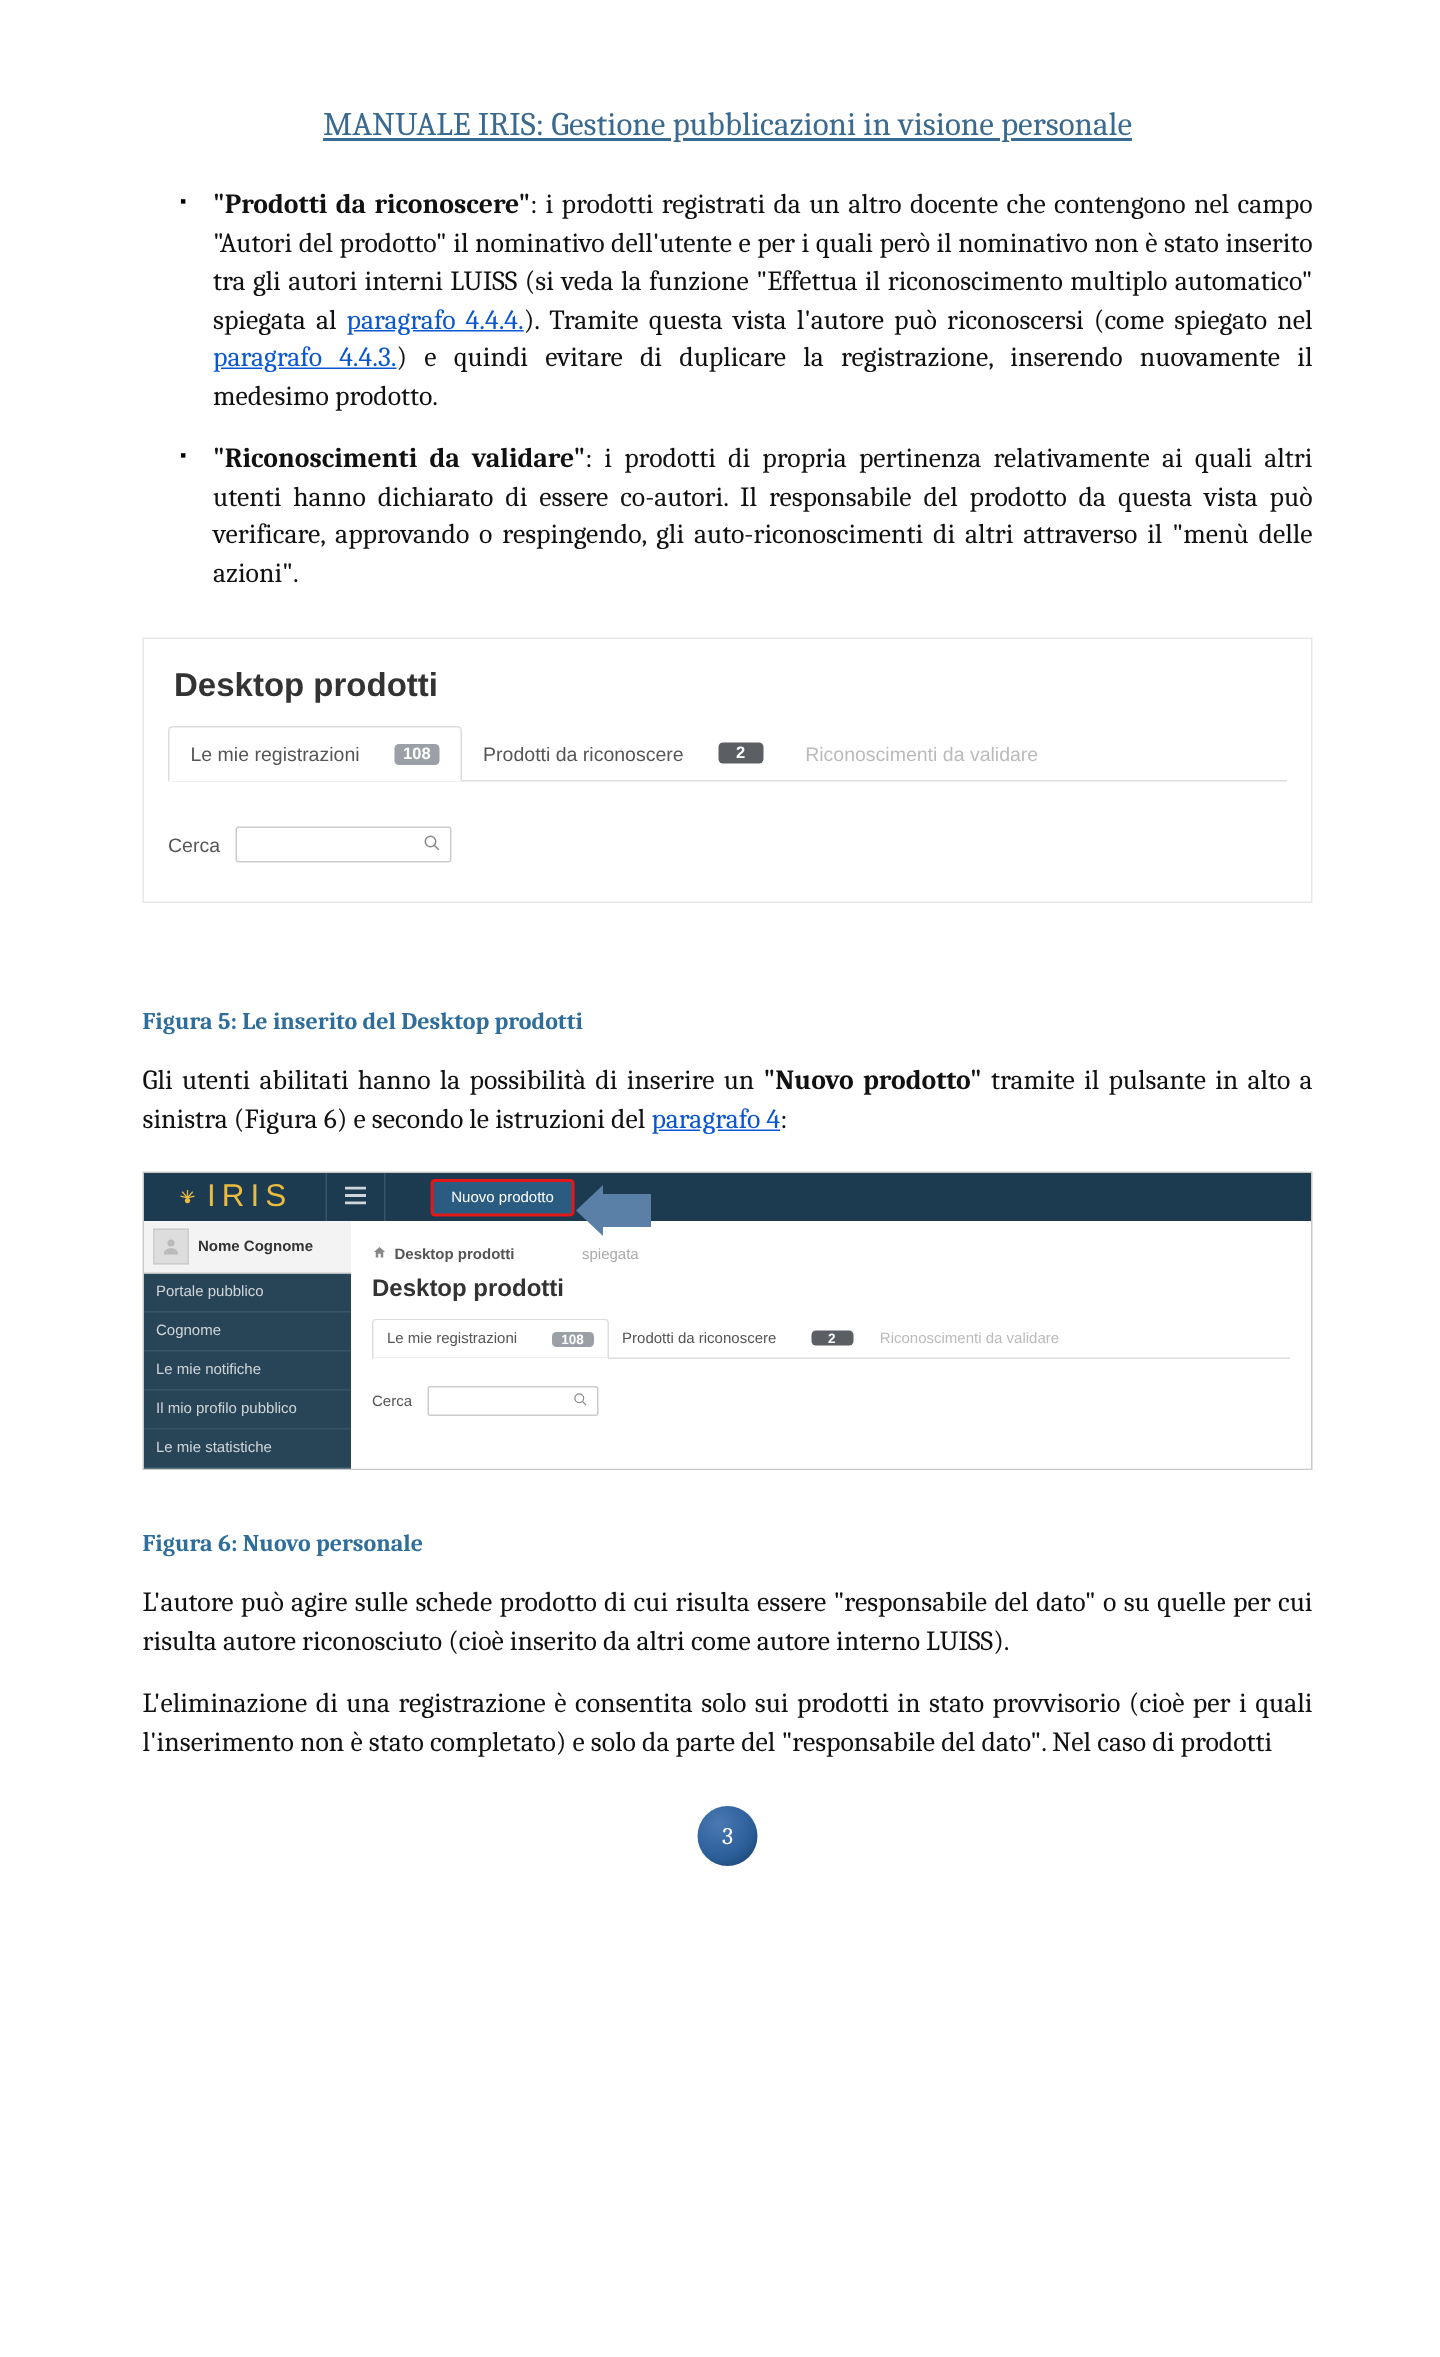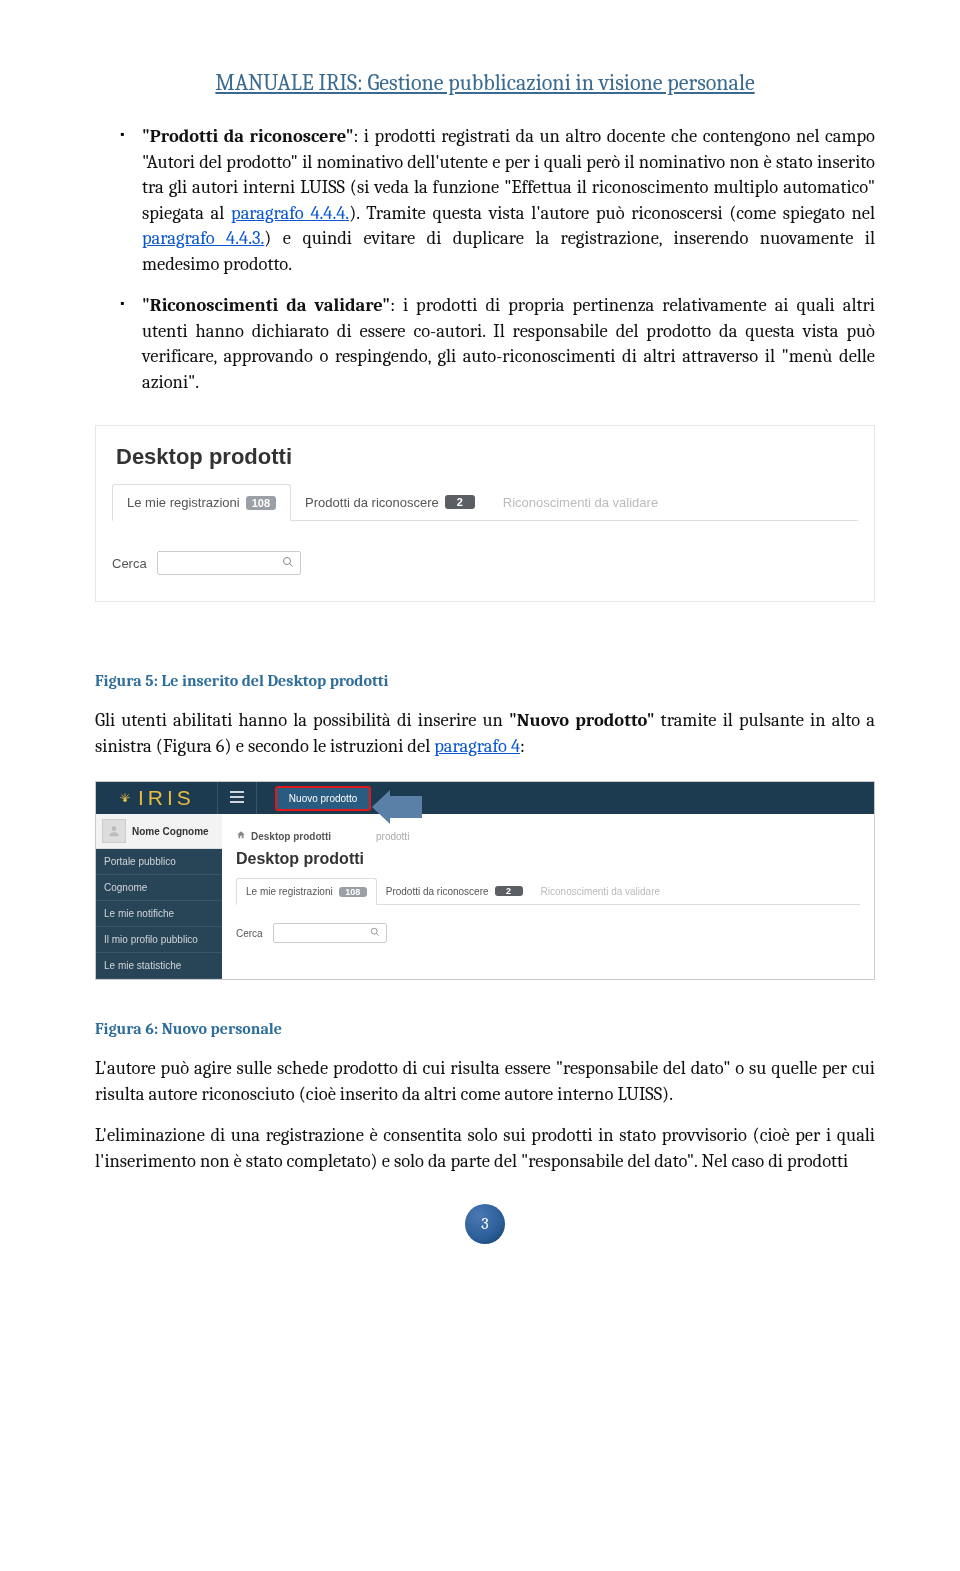--- a/index.html
+++ b/index.html
@@ -8,37 +8,37 @@
   .running-head{text-align:center;font-family:Cambria,Georgia,serif;color:#3a6a8f;font-size:22px;text-decoration:underline;margin-bottom:28px;}
   ul.bullets{list-style:none;padding:0;margin:0 0 0 25px;}
   ul.bullets>li{position:relative;padding-left:22px;margin-bottom:16px;font-size:18.5px;line-height:1.38;text-align:justify;}
   ul.bullets>li::before{content:"▪";position:absolute;left:0;top:2px;font-size:12px;color:#000;}
   .b{font-weight:700;}
   a.link{color:#0b57d0;text-decoration:underline;}
   
   .shot1{margin:30px 0 70px 0;border:1px solid #e7e7e7;padding:14px 16px 26px 16px;font-family:Arial,Helvetica,sans-serif;}
   .shot1 h2{font-size:22px;font-weight:700;margin:4px 4px 14px 4px;color:#333;}
   .tabbar{display:flex;border-bottom:1px solid #ddd;font-size:13px;}
-  .tab{padding:10px 14px;color:#888;display:flex;align-items:center;gap:6px;}
+  .tab{padding:10px 14px;color:#888;display:flex;align-items:center;gap:23px;}
   .tab.active{border:1px solid #ddd;border-bottom:1px solid #fff;margin-bottom:-1px;color:#555;border-radius:3px 3px 0 0;}
   .badge{display:inline-block;min-width:18px;padding:1px 6px;border-radius:3px;background:#9aa0a6;color:#fff;font-size:11px;text-align:center;font-weight:700;}
   .badge.dark{background:#5b5f63;}
   .searchrow{display:flex;align-items:center;gap:10px;margin-top:30px;font-size:13px;color:#555;}
   .searchbox{border:1px solid #ccc;border-radius:2px;height:22px;width:130px;display:flex;align-items:center;justify-content:flex-end;padding:0 6px;color:#999;}
   .figcap{color:#2f6e9b;font-family:Cambria,Georgia,serif;font-size:16px;font-weight:700;margin:0 0 18px 0;}
   p.body{font-size:18.5px;line-height:1.38;text-align:justify;margin:0 0 16px 0;}
   
   .shot2{margin:22px 0 40px 0;border:1px solid #c9c9c9;font-family:Arial,Helvetica,sans-serif;font-size:11px;}
   .topbar{background:#1c3b50;height:32px;display:flex;align-items:center;}
   .logo{display:flex;align-items:center;gap:6px;color:#e9bb3f;font-size:21px;letter-spacing:4px;padding:0 22px;font-weight:300;}
   .logo svg{display:block}
   .hamwrap{border-left:1px solid #3a5466;border-right:1px solid #3a5466;height:100%;display:flex;align-items:center;padding:0 12px;}
-  .btn-new{background:#2a5b80;color:#fff;font-size:10px;padding:5px 12px;border-radius:3px;margin-left:18px;border:2px solid #e31818;white-space:nowrap;}
+  .btn-new{background:#2a5b80;color:#fff;font-size:10px;padding:5px 12px;border-radius:3px;margin-left:30px;border:2px solid #e31818;white-space:nowrap;}
   .shot2-body{display:flex;}
-  .sidebar{width:126px;background:#284457;color:#d7dde1;}
+  .sidebar{width:138px;background:#284457;color:#d7dde1;}
   .user{background:#f3f3f3;color:#333;display:flex;align-items:center;gap:6px;padding:5px 6px;border-bottom:1px solid #ddd;}
   .avatar{width:22px;height:22px;background:#ddd;border:1px solid #ccc;display:flex;align-items:center;justify-content:center;color:#aaa;}
   .snav{padding:7px 8px;border-bottom:1px solid #395668;font-size:10px;color:#d0d5d9;}
   .main2{flex:1;background:#fff;padding:8px 14px 18px 14px;}
   .crumb{display:flex;align-items:center;gap:5px;color:#7a7e82;font-size:10px;margin:4px 0 8px 0;}
   .arrow{position:relative;width:60px;height:44px;margin:-36px 0 -4px 136px;z-index:5;}
   .arrow .shaft{position:absolute;left:14px;top:10px;width:36px;height:22px;background:#5a80a7;}
   .arrow .head{position:absolute;left:0;top:4px;width:0;height:0;border-right:18px solid #5a80a7;border-top:17px solid transparent;border-bottom:17px solid transparent;}
   .shot2 h2{font-size:16px;font-weight:700;margin:6px 0 10px 0;color:#333;}
   .tabbar2{display:flex;border-bottom:1px solid #ddd;font-size:10px;}
@@ -138,21 +138,21 @@
           <div class="head"></div>
             <div class="shaft"></div>
         </div>
         <div class="crumb">
           <span>
             <svg width="10" height="10" viewBox="0 0 24 24" fill="#888">
                 <path d="M12 3l9 8h-3v9h-4v-6h-4v6H6v-9H3z"></path>
               </svg>
           </span>
           <span style="font-weight:700;color:#555;">Desktop prodotti</span>
-          <span style="margin-left:40px;color:#aaa;">prodotti</span>
+          <span style="margin-left:40px;color:#aaa;">spiegata</span>
         </div>
         <h2>Desktop prodotti</h2>
         <div class="tabbar2">
           <div class="tab active">
             <span>Le mie registrazioni</span>
             <span class="badge">108</span>
           </div>
           <div class="tab" style="color:#555;">
             <span>Prodotti da riconoscere</span>
             <span class="badge dark">2</span>

